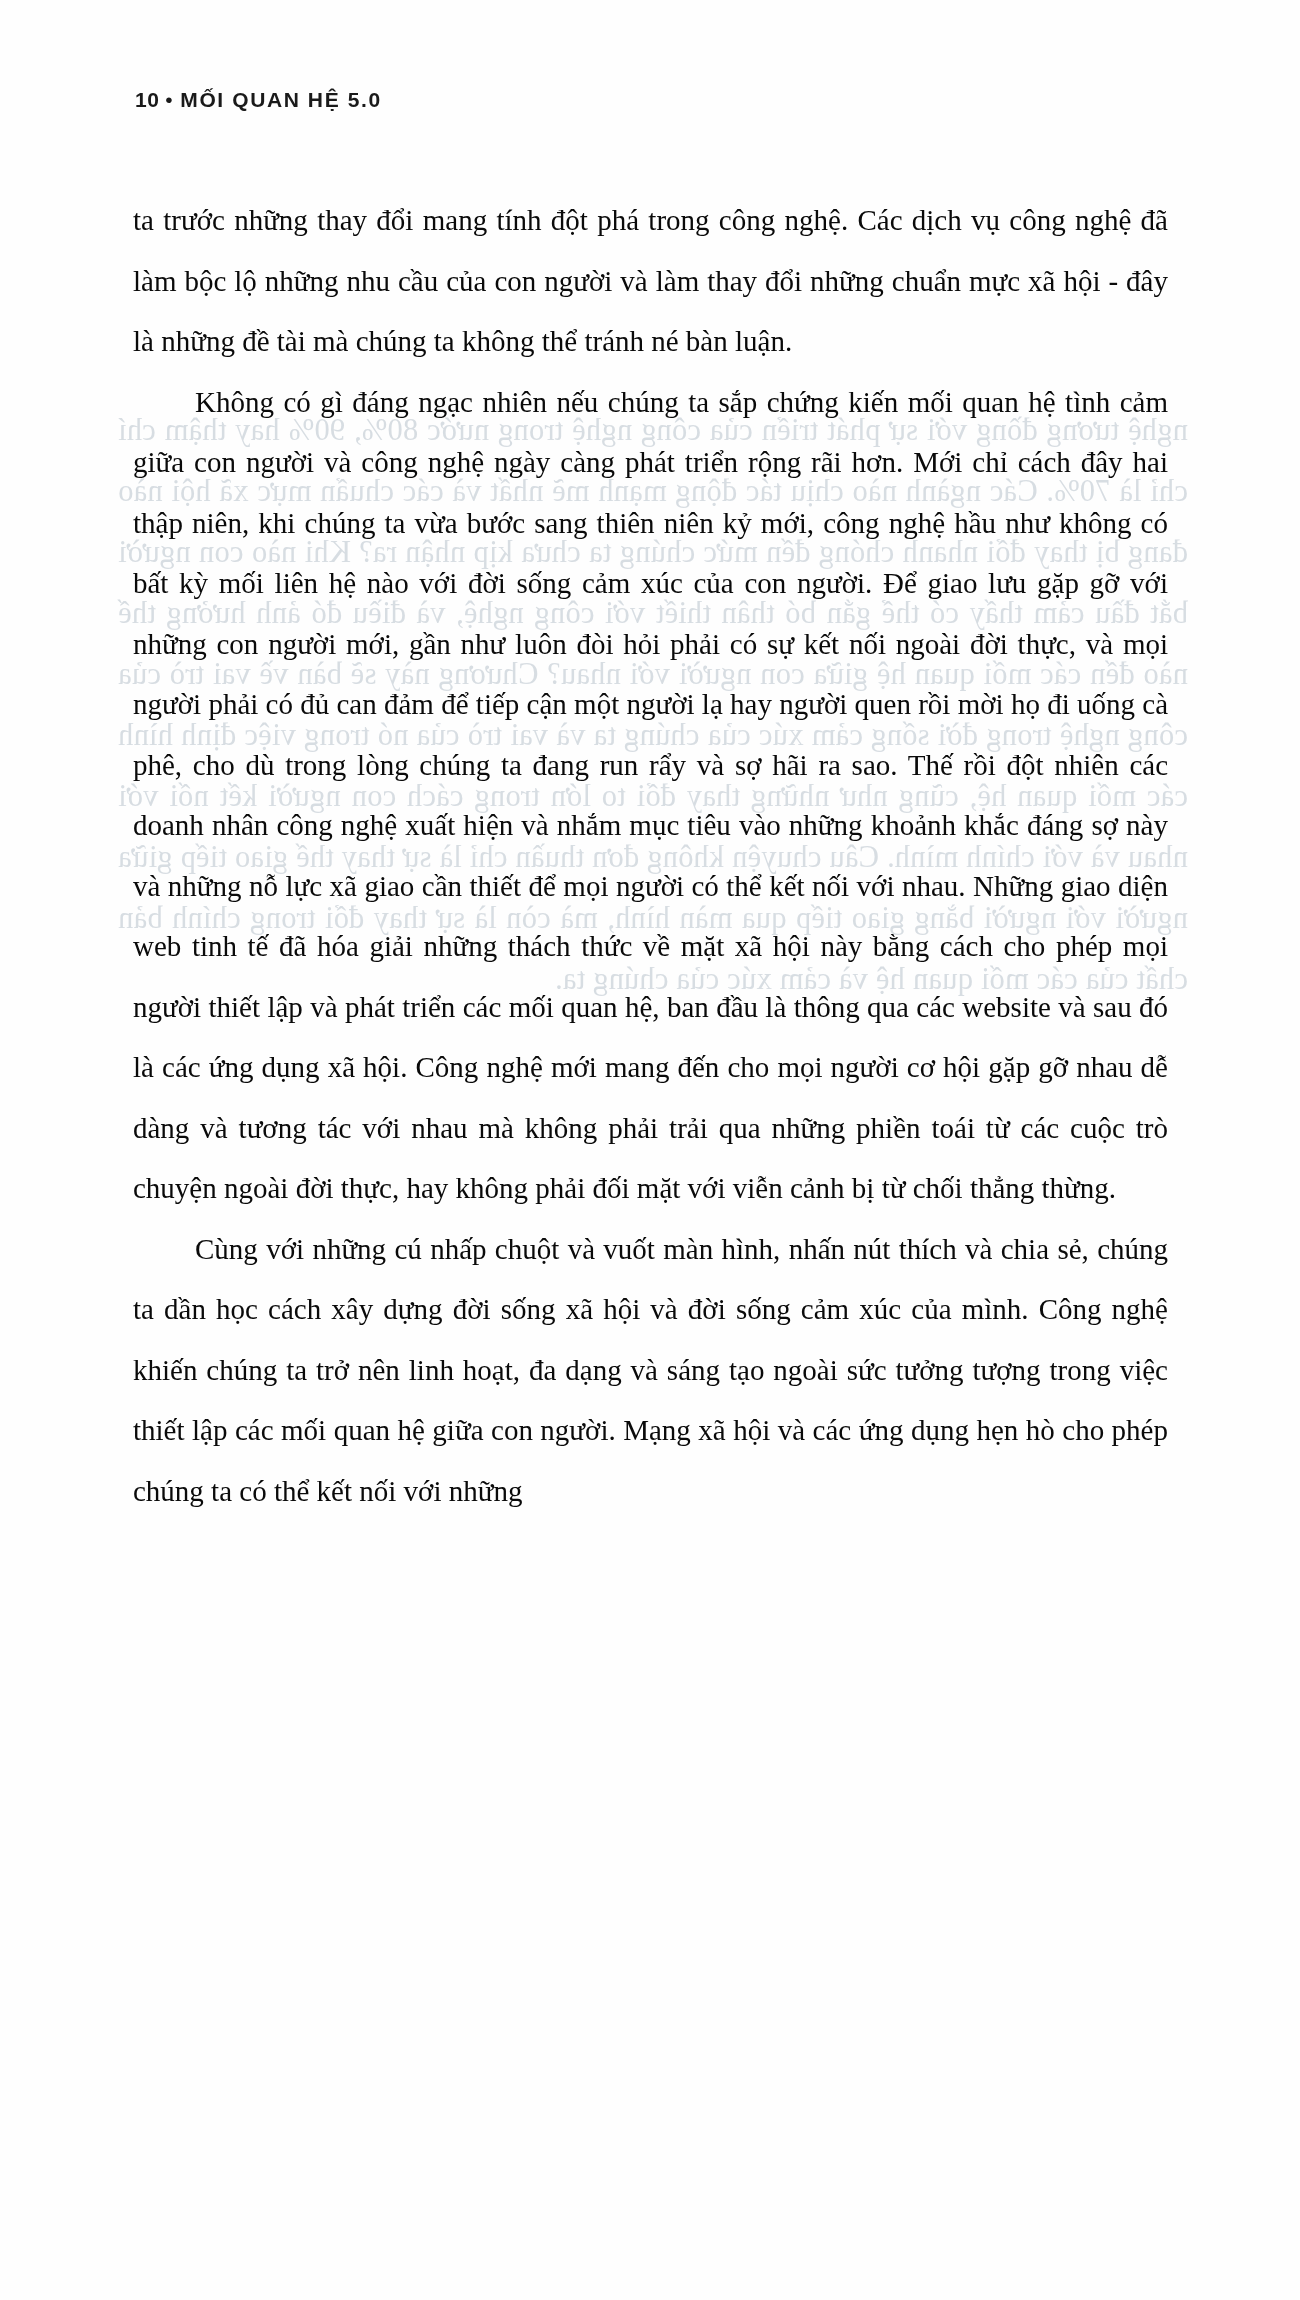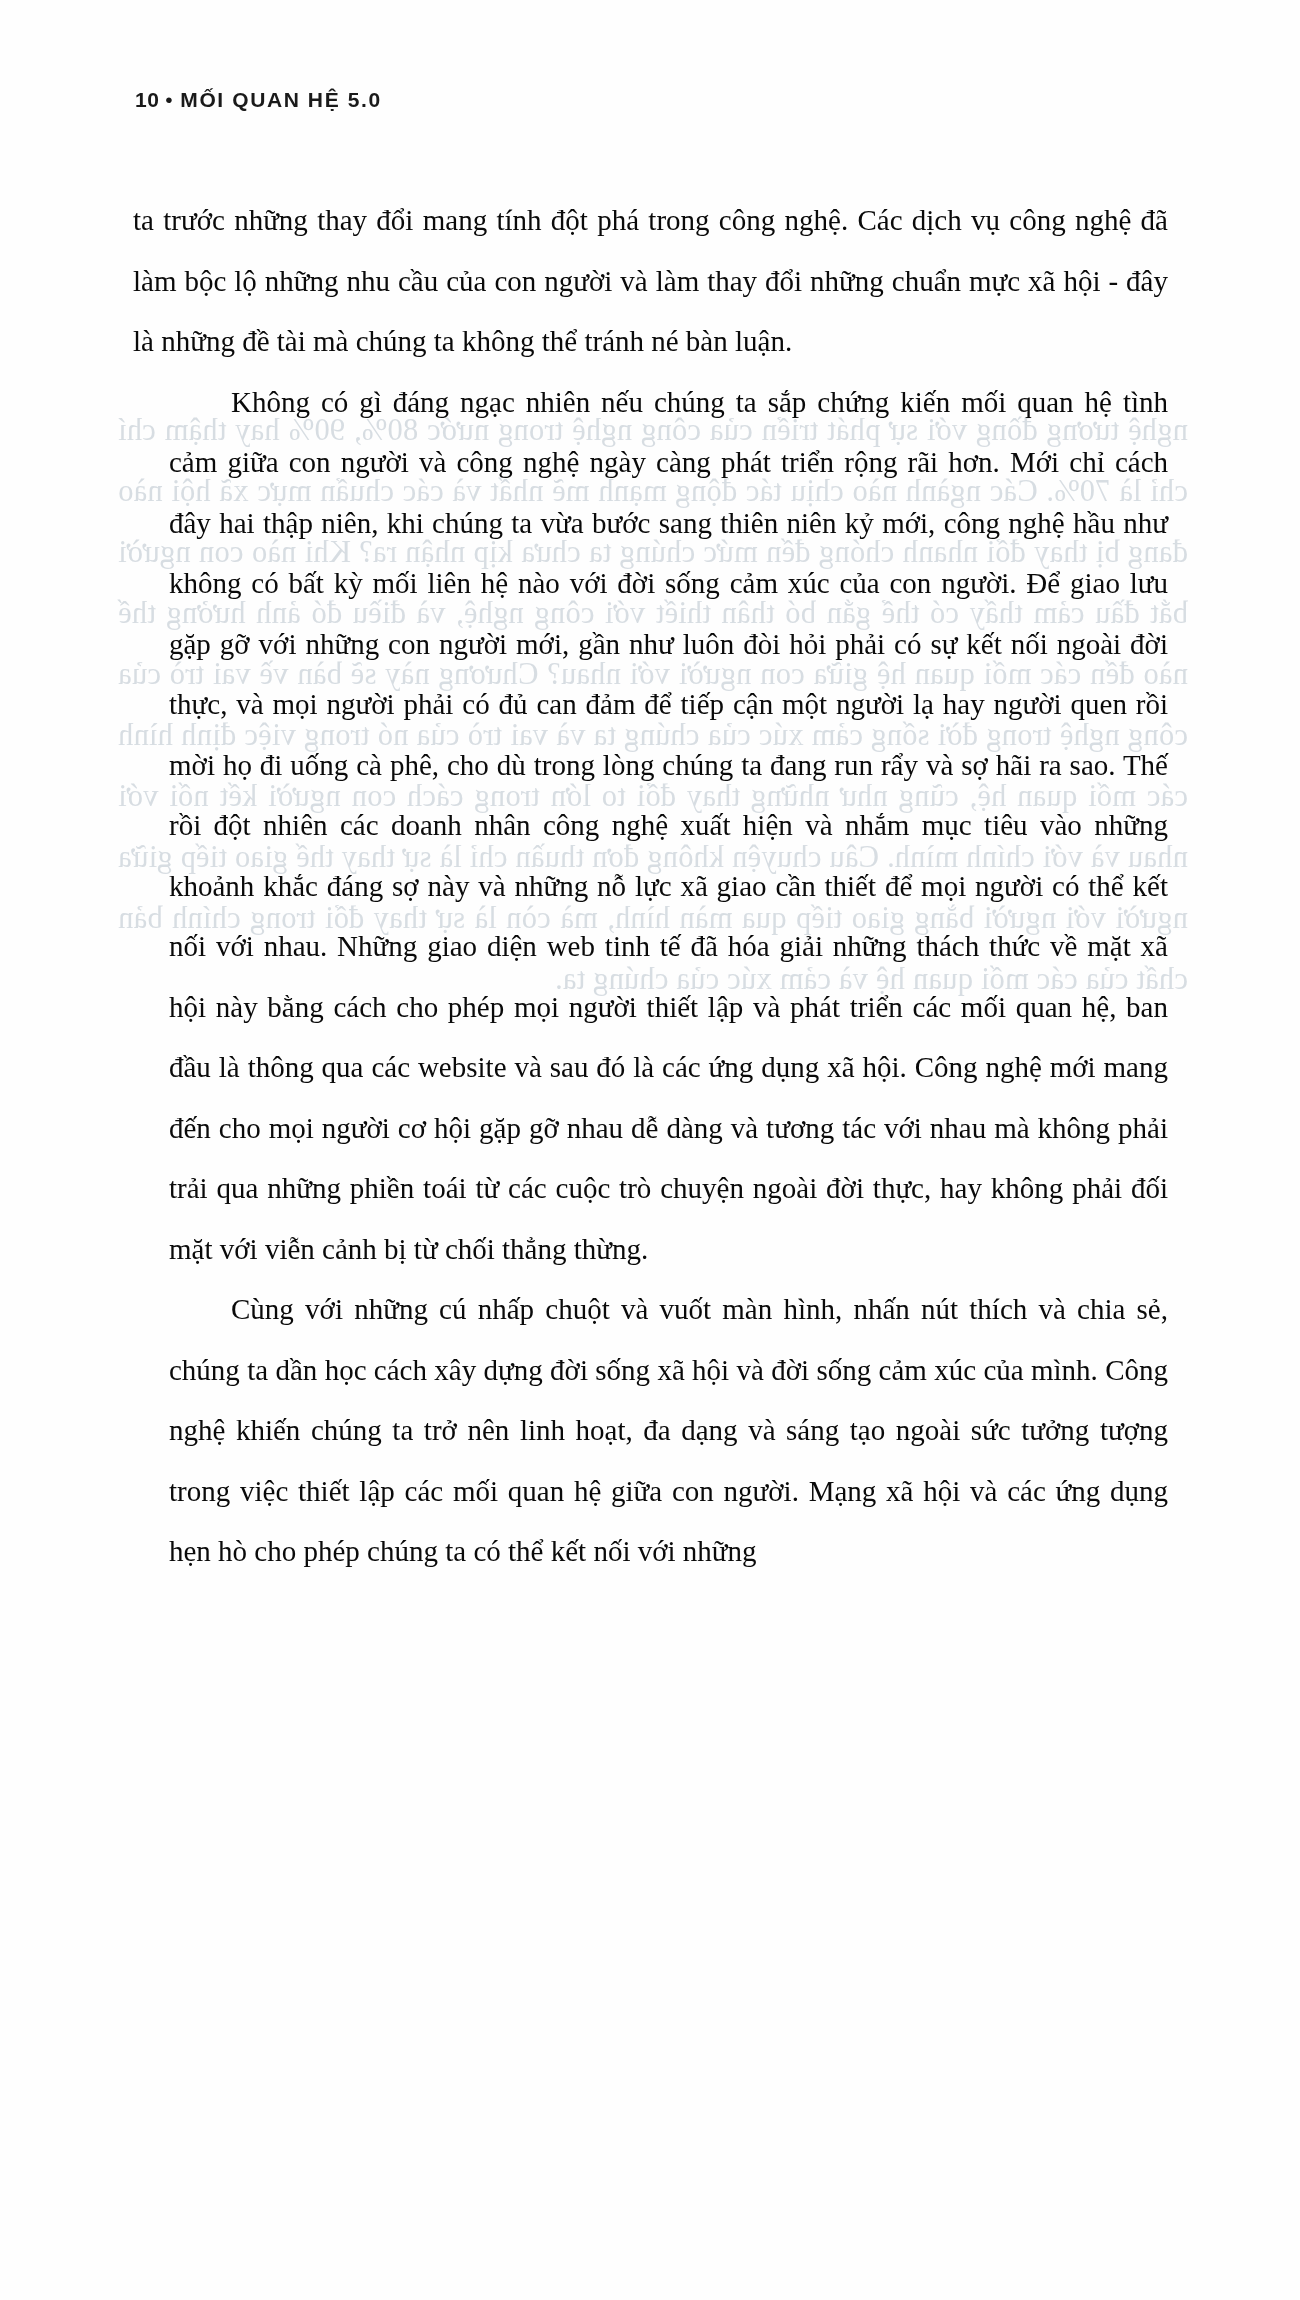--- a/index.html
+++ b/index.html
@@ -70,21 +70,20 @@
     line-height: 60.5px;
     text-align: justify;
     text-justify: inter-word;
     color: #0a0a0a;
   }
   .body-text p {
     margin: 0 0 0 0;
   }
   .body-text p.indent {
     text-indent: 62px;
-    margin-left: 36px;
   }
   .body-text p + p {
     margin-top: 0;
   }
 </style>
 </head>
 <body>
 
 <div class="page">
 

